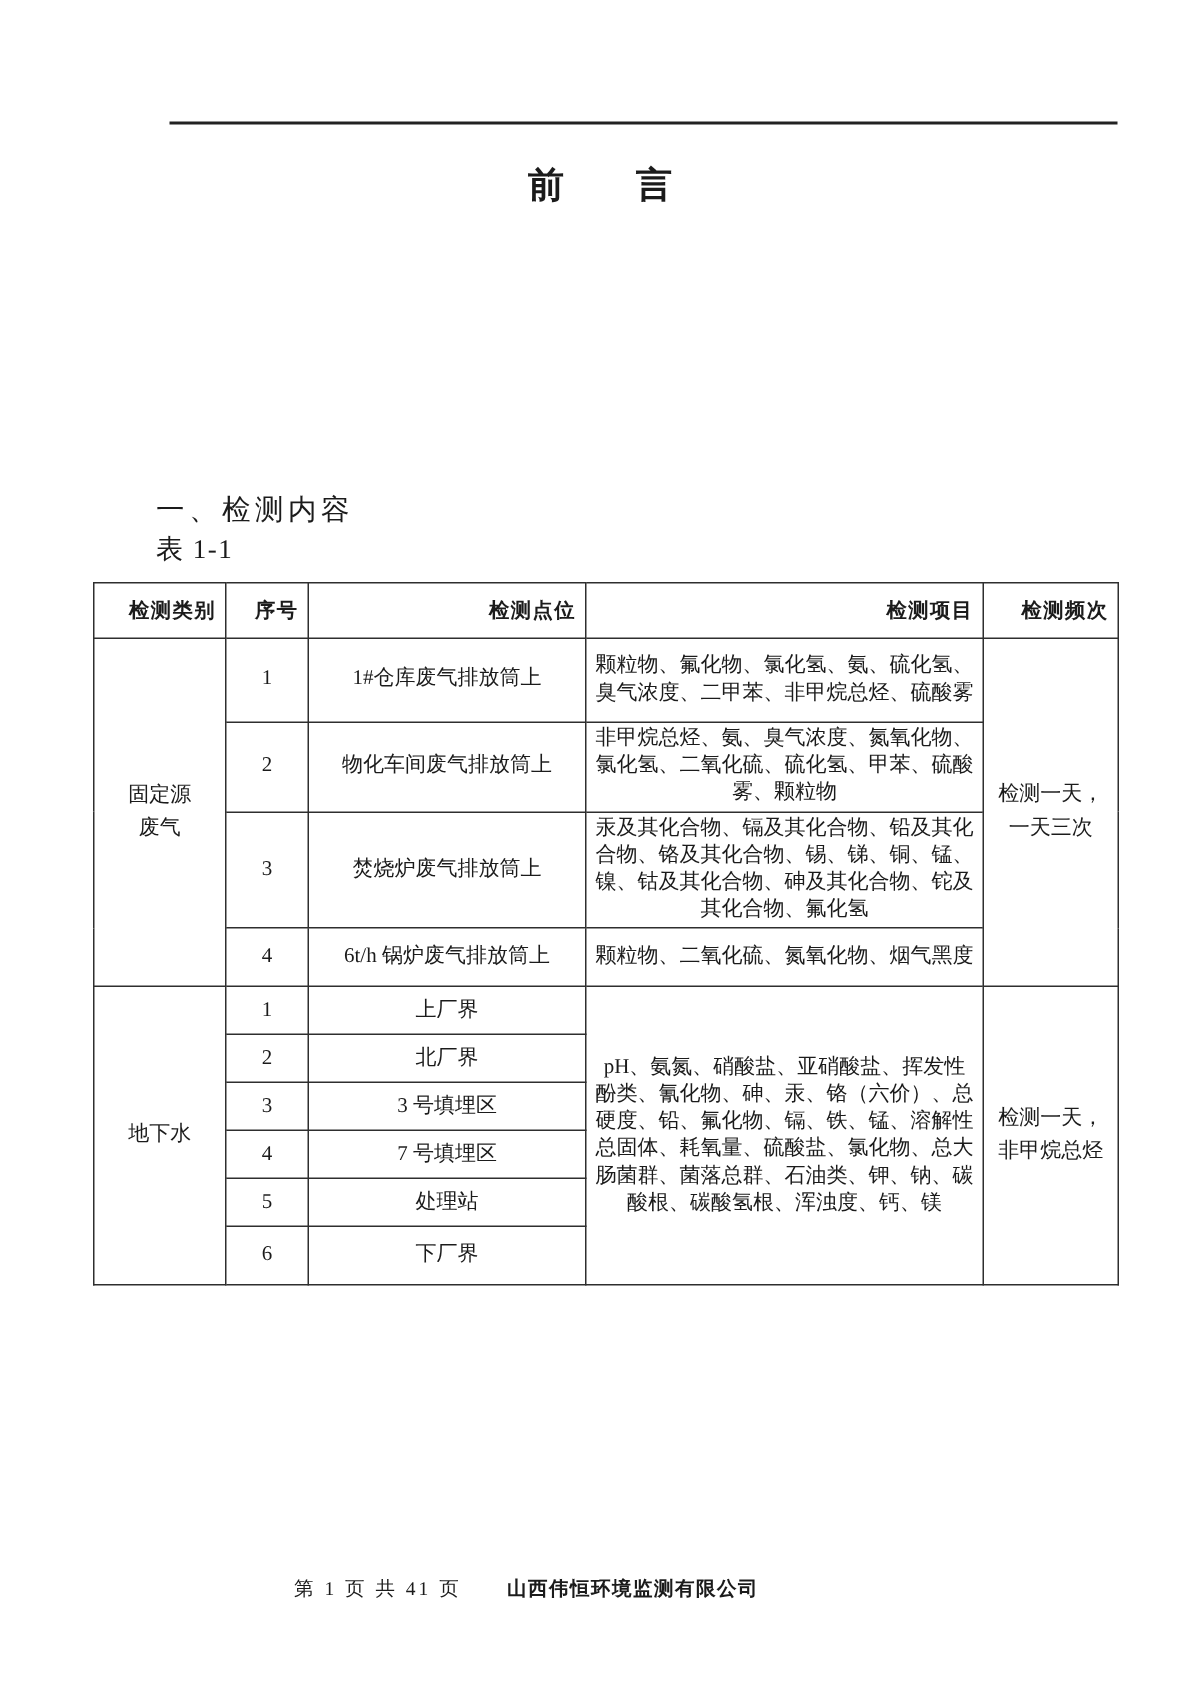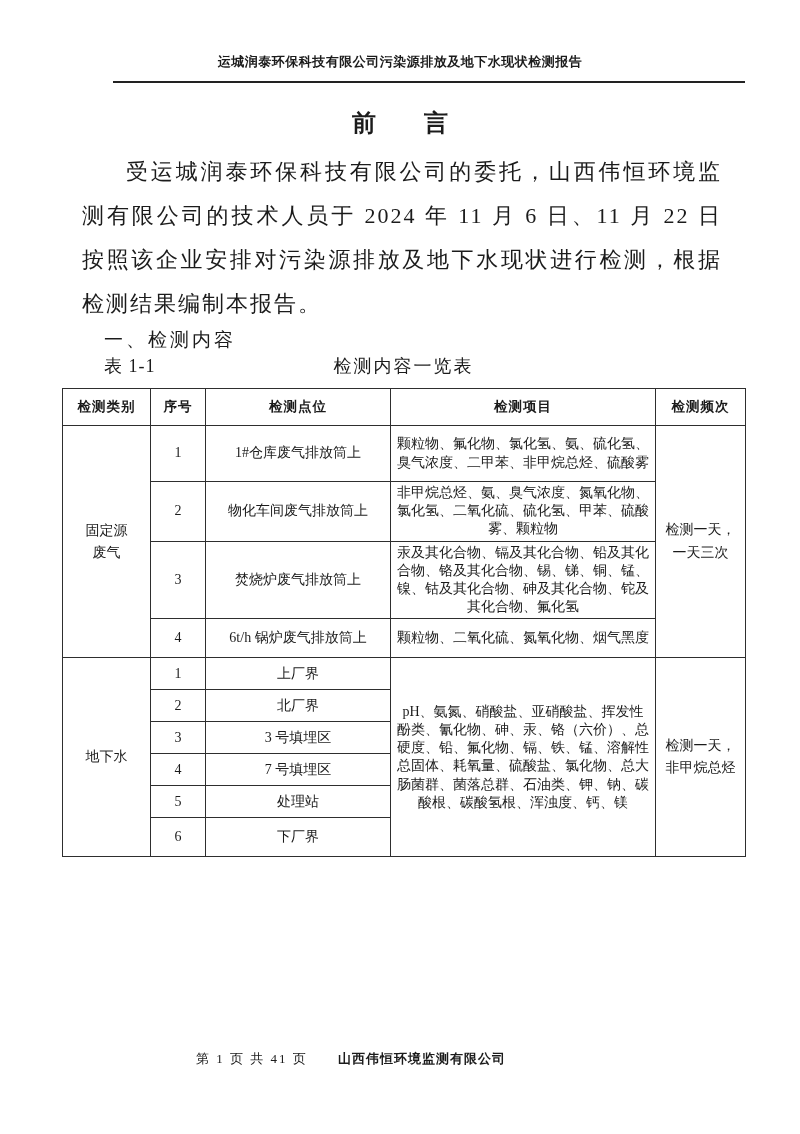--- a/index.html
+++ b/index.html
@@ -37,48 +37,45 @@
   .caption-title { position:absolute; left:0; top:0; width:100%; text-align:center; letter-spacing:2px; }
 
   table.report-table {
     position:absolute; top:388px; left:62px; width:683px;
     border-collapse:collapse; table-layout:fixed;
   }
   .report-table th, .report-table td {
     border:1px solid #2e2e2e; text-align:center; vertical-align:middle;
     font-size:14px; line-height:1.3; padding:2px 6px; overflow:hidden;
   }
-  .report-table th { font-size:13.5px; font-weight:600; letter-spacing:1px; }
+  .report-table th { font-size:13.5px; font-weight:600; letter-spacing:1px;text-align:right; }
   .rh37 { height:37px; } .rh56 { height:56px; } .rh55 { height:55px; }
   .rh65 { height:65px; } .rh39 { height:39px; } .rh32 { height:32px; }
   .items-cell { line-height:1.18; padding:2px 8px; }
   .cat-cell span { display:inline-block; width:52px; line-height:1.55; }
   .freq-cell span { display:inline-block; width:72px; line-height:1.6; }
 
   .footer { position:absolute; top:1050px; left:0; width:100%; font-size:13px; }
   .footer-page { position:absolute; left:196px; letter-spacing:2px; }
   .footer-company { position:absolute; left:338px; font-weight:700; letter-spacing:1px; }
 </style>
 </head>
 <body>
 
 <div class="page">
 
-  <div class="header-title">运城润泰环保科技有限公司污染源排放及地下水现状检测报告</div>
   <div class="header-rule"></div>
 
   <div class="doc-title">前　　言</div>
 
-  <div class="preface">受运城润泰环保科技有限公司的委托，山西伟恒环境监测有限公司的技术人员于 2024 年 11 月 6 日、11 月 22 日按照该企业安排对污染源排放及地下水现状进行检测，根据检测结果编制本报告。</div>
 
   <div class="section-heading">一、检测内容</div>
 
   <div class="table-caption">
     <span class="caption-label">表 1-1</span>
-    <span class="caption-title">检测内容一览表</span>
   </div>
 
   <table class="report-table">
     <colgroup>
       <col style="width:88px">
         <col style="width:55px">
         <col style="width:185px">
         <col style="width:265px">
         <col style="width:90px">
     </colgroup>

